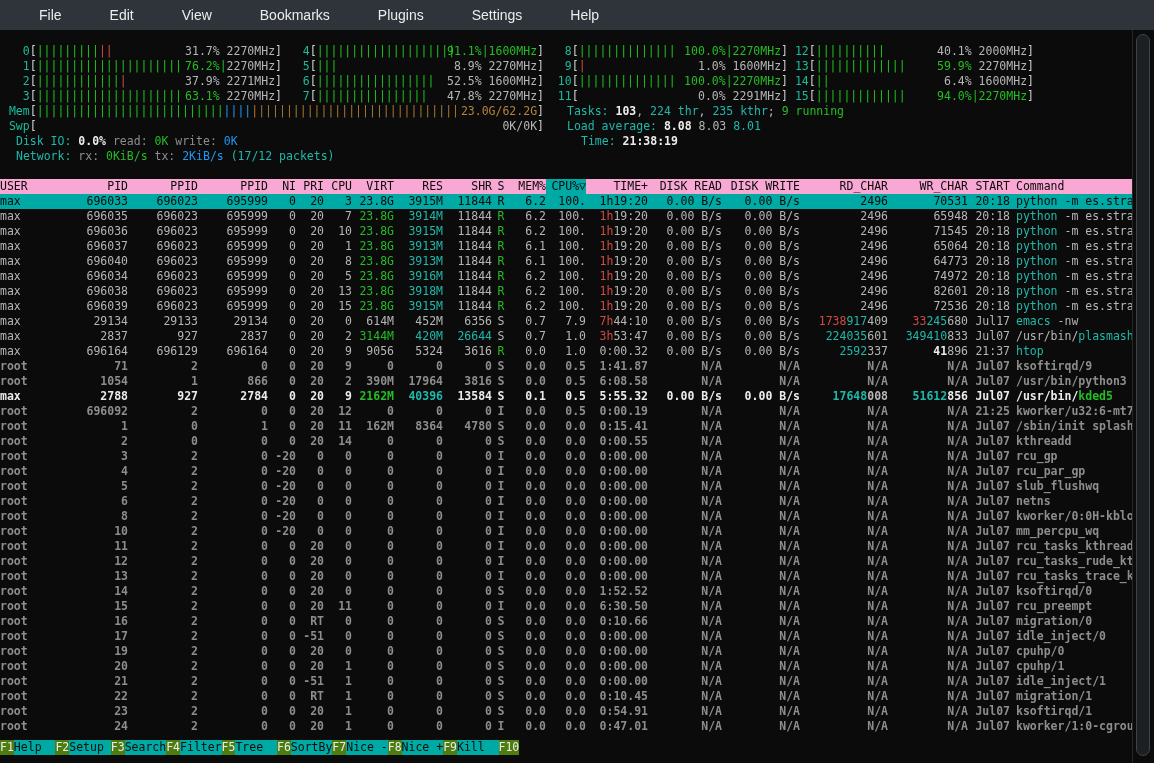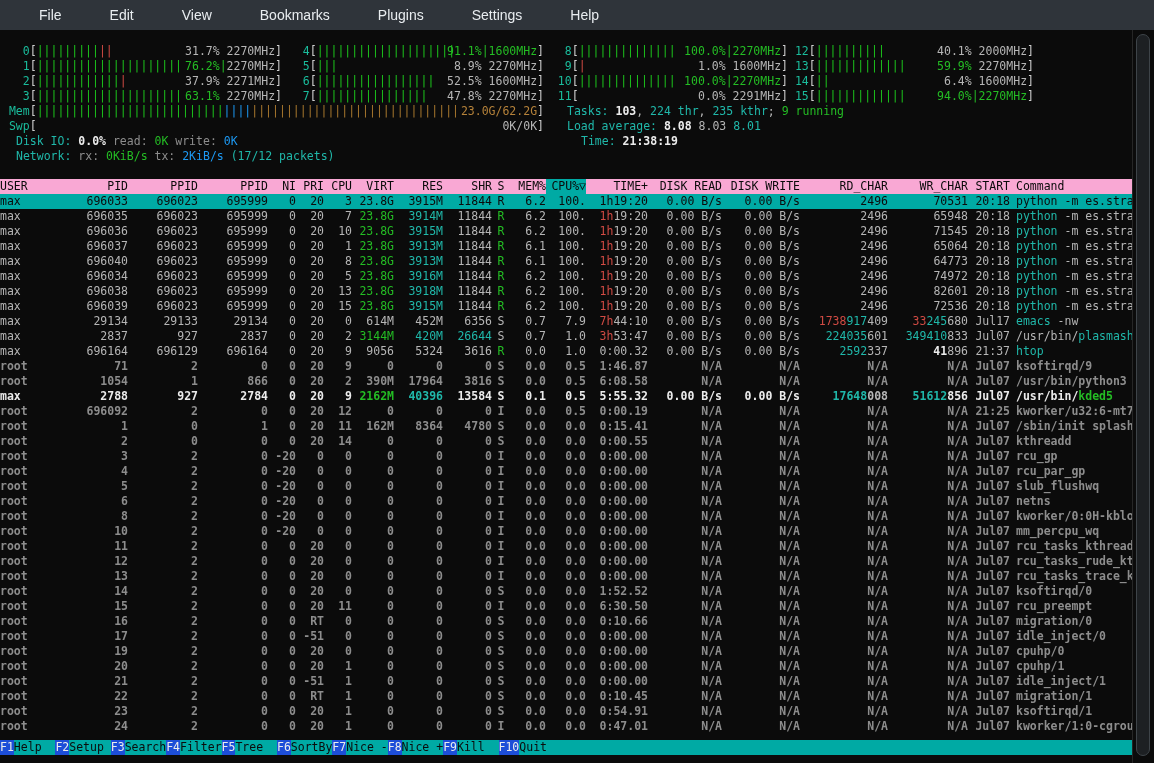--- a/index.html
+++ b/index.html
@@ -33,21 +33,21 @@
   .cell.al{text-align:left;} .cell.ar{text-align:right;} .cell.ac{text-align:center;}
   .cell.cmd{padding-left:6px;}
   .hdr{background:#f9a8d4;color:#0a0a0a;}
   .hdr .cell{color:#0a0a0a;}
   .hdr .cell.sort{background:#00aaa4;}
   .r-proc{color:#b6b6b6;} .r-dim{color:#8d8d8d;font-weight:bold;} .r-bright{color:#ececec;font-weight:bold;}
   .r-sel{background:#00aaa4;color:#0b0b0b;}
   
   .fnbar{position:absolute;top:740px;left:0;width:1132px;height:15px;line-height:15px;
          display:flex;font-size:11.5px;}
-  .fkey{color:#ececec;background:#1d4ed8;white-space:pre;}
+  .fkey{color:#ececec;background:#4d7c0f;white-space:pre;}
   .flabel{background:#00aaa4;color:#0b0b0b;white-space:pre;width:6ch;overflow:hidden;}
   .flabel.last{flex:1;}
   
   .scrollzone{position:absolute;top:30px;right:0;width:21px;bottom:0;background:#0b0b0b;
               border-left:1px solid #262626;}
   .scrollthumb{position:absolute;left:3px;right:4px;top:4px;bottom:7px;background:#1d2023;
                border:1px solid #3e4449;border-radius:7px;}
 </style>
 </head>
 <body>
@@ -346,21 +346,21 @@
           <span class="cell ar">0</span>
           <span class="cell ar">0</span>
           <span class="cell ar">20</span>
           <span class="cell ar">9</span>
           <span class="cell ar">0</span>
           <span class="cell ar">0</span>
           <span class="cell ar">0</span>
           <span class="cell ac">S</span>
           <span class="cell ar">0.0</span>
           <span class="cell ar">0.5</span>
-          <span class="cell ar">1:46.87</span>
+          <span class="cell ar">1:41.87</span>
           <span class="cell ar">N/A</span>
           <span class="cell ar">N/A</span>
           <span class="cell ar">N/A</span>
           <span class="cell ar">N/A</span>
           <span class="cell ar">Jul07</span>
           <span class="cell al cmd">ksoftirqd/9</span>
         </div>
         <div class="prow r-dim" style="grid-template-columns: 70px 58px 70px 70px 28px 28px 28px 42px 49px 49px 18px 36px 40px 62px 74px 78px 88px 80px 42px 1fr;">
           <span class="cell al">root</span>
           <span class="cell ar">1054</span>
@@ -904,18 +904,17 @@
       <span class="flabel">Tree  </span>
       <span class="fkey">F6</span>
       <span class="flabel">SortBy</span>
       <span class="fkey">F7</span>
       <span class="flabel">Nice -</span>
       <span class="fkey">F8</span>
       <span class="flabel">Nice +</span>
       <span class="fkey">F9</span>
       <span class="flabel">Kill  </span>
       <span class="fkey">F10</span>
-      <span class="flabel last">Quit</span>
     </div>
   <div class="scrollzone">
     <div class="scrollthumb"></div>
   </div>
 </div>
 
 </body></html>

